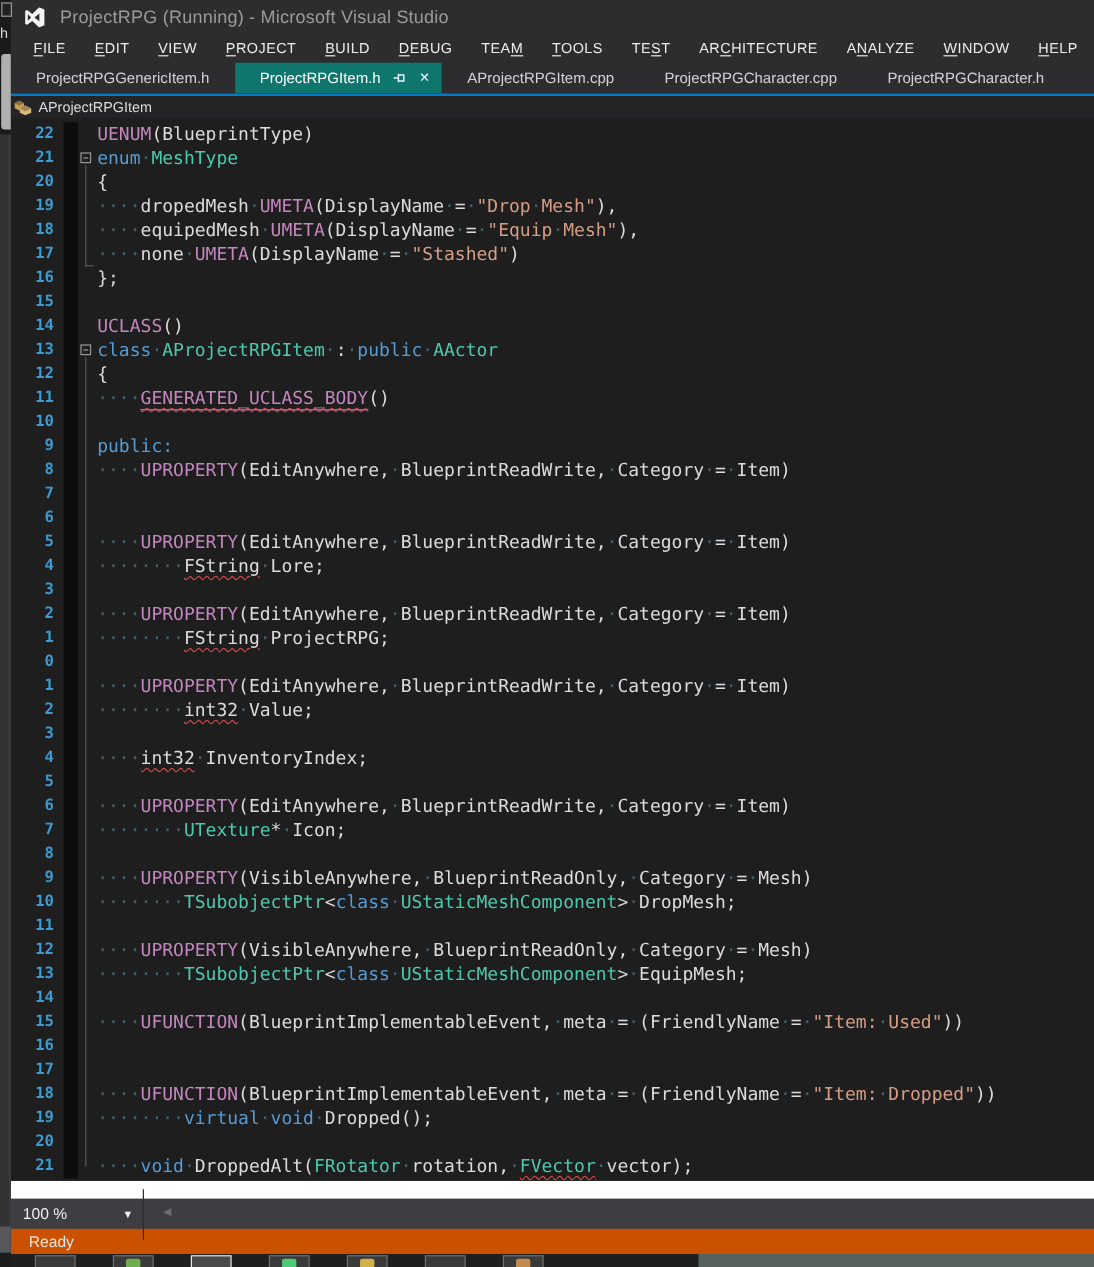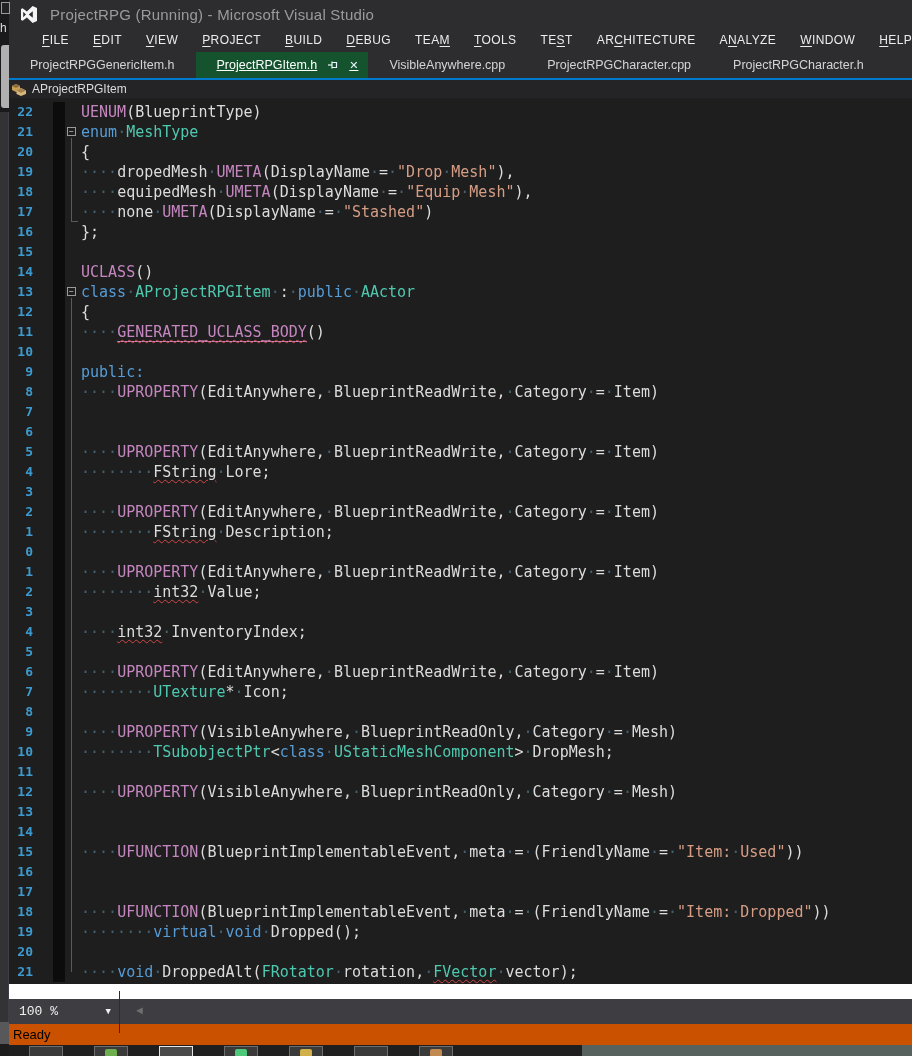--- a/index.html
+++ b/index.html
@@ -16,71 +16,71 @@
   #left-strip .frag-task{position:absolute;left:0;top:1044px;width:9px;height:12px;background:#1C1C1C;}
 
   #main{position:absolute;left:9px;top:0;width:903px;height:1056px;}
 
   
   #title-bar{height:28px;background:#2D2D30;display:flex;align-items:center;}
   #vs-logo{margin-left:11px;width:18px;height:17px;flex:0 0 auto;}
   #window-title{margin-left:12px;color:#9B9B9B;font-size:15px;letter-spacing:.2px;white-space:nowrap;}
 
   
-  #menu-bar{height:24px;background:#2D2D30;display:flex;align-items:center;padding-left:21px;}
+  #menu-bar{height:24px;background:#2D2D30;display:flex;align-items:center;padding-left:7px;}
   .menu-item{color:#ECECEC;font-size:12px;padding:0 12px;letter-spacing:.4px;cursor:default;}
   .menu-item .acc{text-decoration:underline;text-underline-offset:2px;}
 
   
   #tab-bar{height:26px;background:#2D2D30;display:flex;align-items:stretch;overflow:hidden;}
   .tab{display:flex;align-items:center;padding:0 21px;color:#D4D4D4;font-size:12.5px;white-space:nowrap;cursor:default;}
-  .tab.active{background:#14532d;color:#FFFFFF;padding-right:10px;text-decoration:underline;}
+  .tab.active{background:#0f766e;color:#FFFFFF;padding-right:10px;}
   .tab .tab-pin{margin-left:10px;display:inline-flex;}
   .tab .tab-close{margin-left:10px;color:#E8F4FD;font-size:11px;line-height:11px;}
   #tab-underline{height:2px;background:#007ACC;}
 
   
   #breadcrumb{height:18px;background:#242427;display:flex;align-items:center;}
   #breadcrumb svg{margin-left:3px;}
   #breadcrumb .crumb-label{margin-left:4px;color:#DADADA;font-size:12px;}
 
   
   #editor{position:relative;height:886px;background:#1E1E1E;overflow:hidden;}
   #code-lines{position:relative;padding-top:4px;}
   .row{display:flex;height:20px;align-items:stretch;}
-  .num{flex:0 0 44px;text-align:right;padding-right:20px;box-sizing:border-box;
+  .num{flex:0 0 44px;text-align:right;padding-right:8px;box-sizing:border-box;
        color:var(--lineNo);font:bold 13px/20px "DejaVu Sans Mono",monospace;}
   .ind{flex:0 0 12px;background:#0C0C0C;}
   .outl{flex:0 0 16px;position:relative;}
   .fold{position:absolute;left:2px;top:5px;width:9px;height:9px;border:1px solid #9A9A9A;background:#1E1E1E;
         color:#C8C8C8;font:8px/8px "DejaVu Sans Mono",monospace;text-align:center;box-sizing:border-box;}
   .txt{white-space:pre;font:15px/20px "DejaVu Sans Mono",monospace;}
   .txt .ws{color:var(--ws);}
   .txt .pln{color:var(--pln);}
   .txt .kw{color:var(--kw);}
   .txt .typ{color:var(--typ);}
   .txt .mac{color:var(--mac);}
   .txt .str{color:var(--str);}
   .txt .sq{text-decoration:underline wavy var(--squiggle);text-decoration-thickness:1px;text-underline-offset:2px;margin-top:19px;}
   .txt .ul{border-bottom:1px solid var(--mac);}
   .guide{position:absolute;left:62px;width:1px;background:#5A5A5A;}
   .guide .corner{position:absolute;left:0;bottom:0;width:7px;height:1px;background:#5A5A5A;}
 
   
   #white-band{height:15px;background:#FFFFFF;}
   #scroll-row{height:25px;background:#3E3E42;display:flex;align-items:center;}
-  #zoom-select{width:110px;height:42px;display:flex;align-items:center;border-right:1px solid #2D2D30;cursor:default;font-family:Liberation Mono, monospace;}
+  #zoom-select{width:110px;height:42px;display:flex;align-items:center;border-right:1px solid #2D2D30;cursor:default;}
   #zoom-select .zoom-value{color:#F1F1F1;font-size:13px;margin-left:10px;flex:1;}
   #zoom-select .zoom-caret{color:#F1F1F1;font-size:9px;margin-right:8px;}
   #hscrollbar{flex:1;height:25px;position:relative;}
   #hscroll-left{position:absolute;left:14px;top:5px;color:#6E6E6E;font-size:11px;}
 
   
   #status-bar{height:21px;background:var(--statusBg);display:flex;align-items:center;}
-  #status-text{color:#000000;font-size:13px;margin-left:4px;}
+  #status-text{color:#e5e5e5;font-size:13px;margin-left:15px;}
 
   
   #taskbar{height:12px;background:#1F1F1F;position:relative;overflow:hidden;}
   .task-btn{position:absolute;top:1px;width:34px;height:14px;background:#3A3A3A;border:1px solid #6E6E6E;box-sizing:border-box;}
   .task-btn.active{border-color:#E6E6E6;background:#4A4A4A;}
   .task-accent{position:absolute;left:10px;top:2px;width:12px;height:8px;border-radius:2px;}
   #desktop-sliver{position:absolute;right:0;top:0;width:330px;height:12px;background:#57615E;}
 </style>
 </head>
 <body>
@@ -132,21 +132,21 @@
               <g stroke="#E8F4FD" stroke-width="1.2" fill="none">
                 <path d="M1 6 H5"></path>
                 <path d="M5 2.5 V9.5"></path>
                 <path d="M5 3.5 H9.5 V8.5 H5"></path>
               </g>
             </svg>
           </span>
           <span class="tab-close">✕</span>
         </div>
         <div class="tab">
-          <span class="tab-label">VisibleAnywhere.cpp</span>
+          <span class="tab-label">AProjectRPGItem.cpp</span>
         </div>
         <div class="tab">
           <span class="tab-label">ProjectRPGCharacter.cpp</span>
         </div>
         <div class="tab">
           <span class="tab-label">ProjectRPGCharacter.h</span>
         </div>
         <div class="tab"></div>
       </div>
     <div id="tab-underline"></div>
@@ -289,21 +289,21 @@
           <div class="row">
             <span class="num">2</span>
             <span class="ind"></span>
             <span class="outl"></span>
             <span class="txt"><span class="ws">····</span><span class="mac">UPROPERTY</span><span class="pln">(EditAnywhere,</span><span class="ws">·</span><span class="pln">BlueprintReadWrite,</span><span class="ws">·</span><span class="pln">Category</span><span class="ws">·</span><span class="pln">=</span><span class="ws">·</span><span class="pln">Item)</span></span>
           </div>
           <div class="row">
             <span class="num">1</span>
             <span class="ind"></span>
             <span class="outl"></span>
-            <span class="txt"><span class="ws">········</span><span class="pln sq">FString</span><span class="ws">·</span><span class="pln">Description;</span></span>
+            <span class="txt"><span class="ws">········</span><span class="pln sq">FString</span><span class="ws">·</span><span class="pln">ProjectRPG;</span></span>
           </div>
           <div class="row">
             <span class="num">0</span>
             <span class="ind"></span>
             <span class="outl"></span>
             <span class="txt"></span>
           </div>
           <div class="row">
             <span class="num">1</span>
             <span class="ind"></span>
@@ -373,20 +373,21 @@
           <div class="row">
             <span class="num">12</span>
             <span class="ind"></span>
             <span class="outl"></span>
             <span class="txt"><span class="ws">····</span><span class="mac">UPROPERTY</span><span class="pln">(VisibleAnywhere,</span><span class="ws">·</span><span class="pln">BlueprintReadOnly,</span><span class="ws">·</span><span class="pln">Category</span><span class="ws">·</span><span class="pln">=</span><span class="ws">·</span><span class="pln">Mesh)</span></span>
           </div>
           <div class="row">
             <span class="num">13</span>
             <span class="ind"></span>
             <span class="outl"></span>
+            <span class="txt"><span class="ws">········</span><span class="typ">TSubobjectPtr</span><span class="pln">&lt;</span><span class="kw">class</span><span class="ws">·</span><span class="typ">UStaticMeshComponent</span><span class="pln">&gt;</span><span class="ws">·</span><span class="pln">EquipMesh;</span></span>
           </div>
           <div class="row">
             <span class="num">14</span>
             <span class="ind"></span>
             <span class="outl"></span>
             <span class="txt"></span>
           </div>
           <div class="row">
             <span class="num">15</span>
             <span class="ind"></span>

